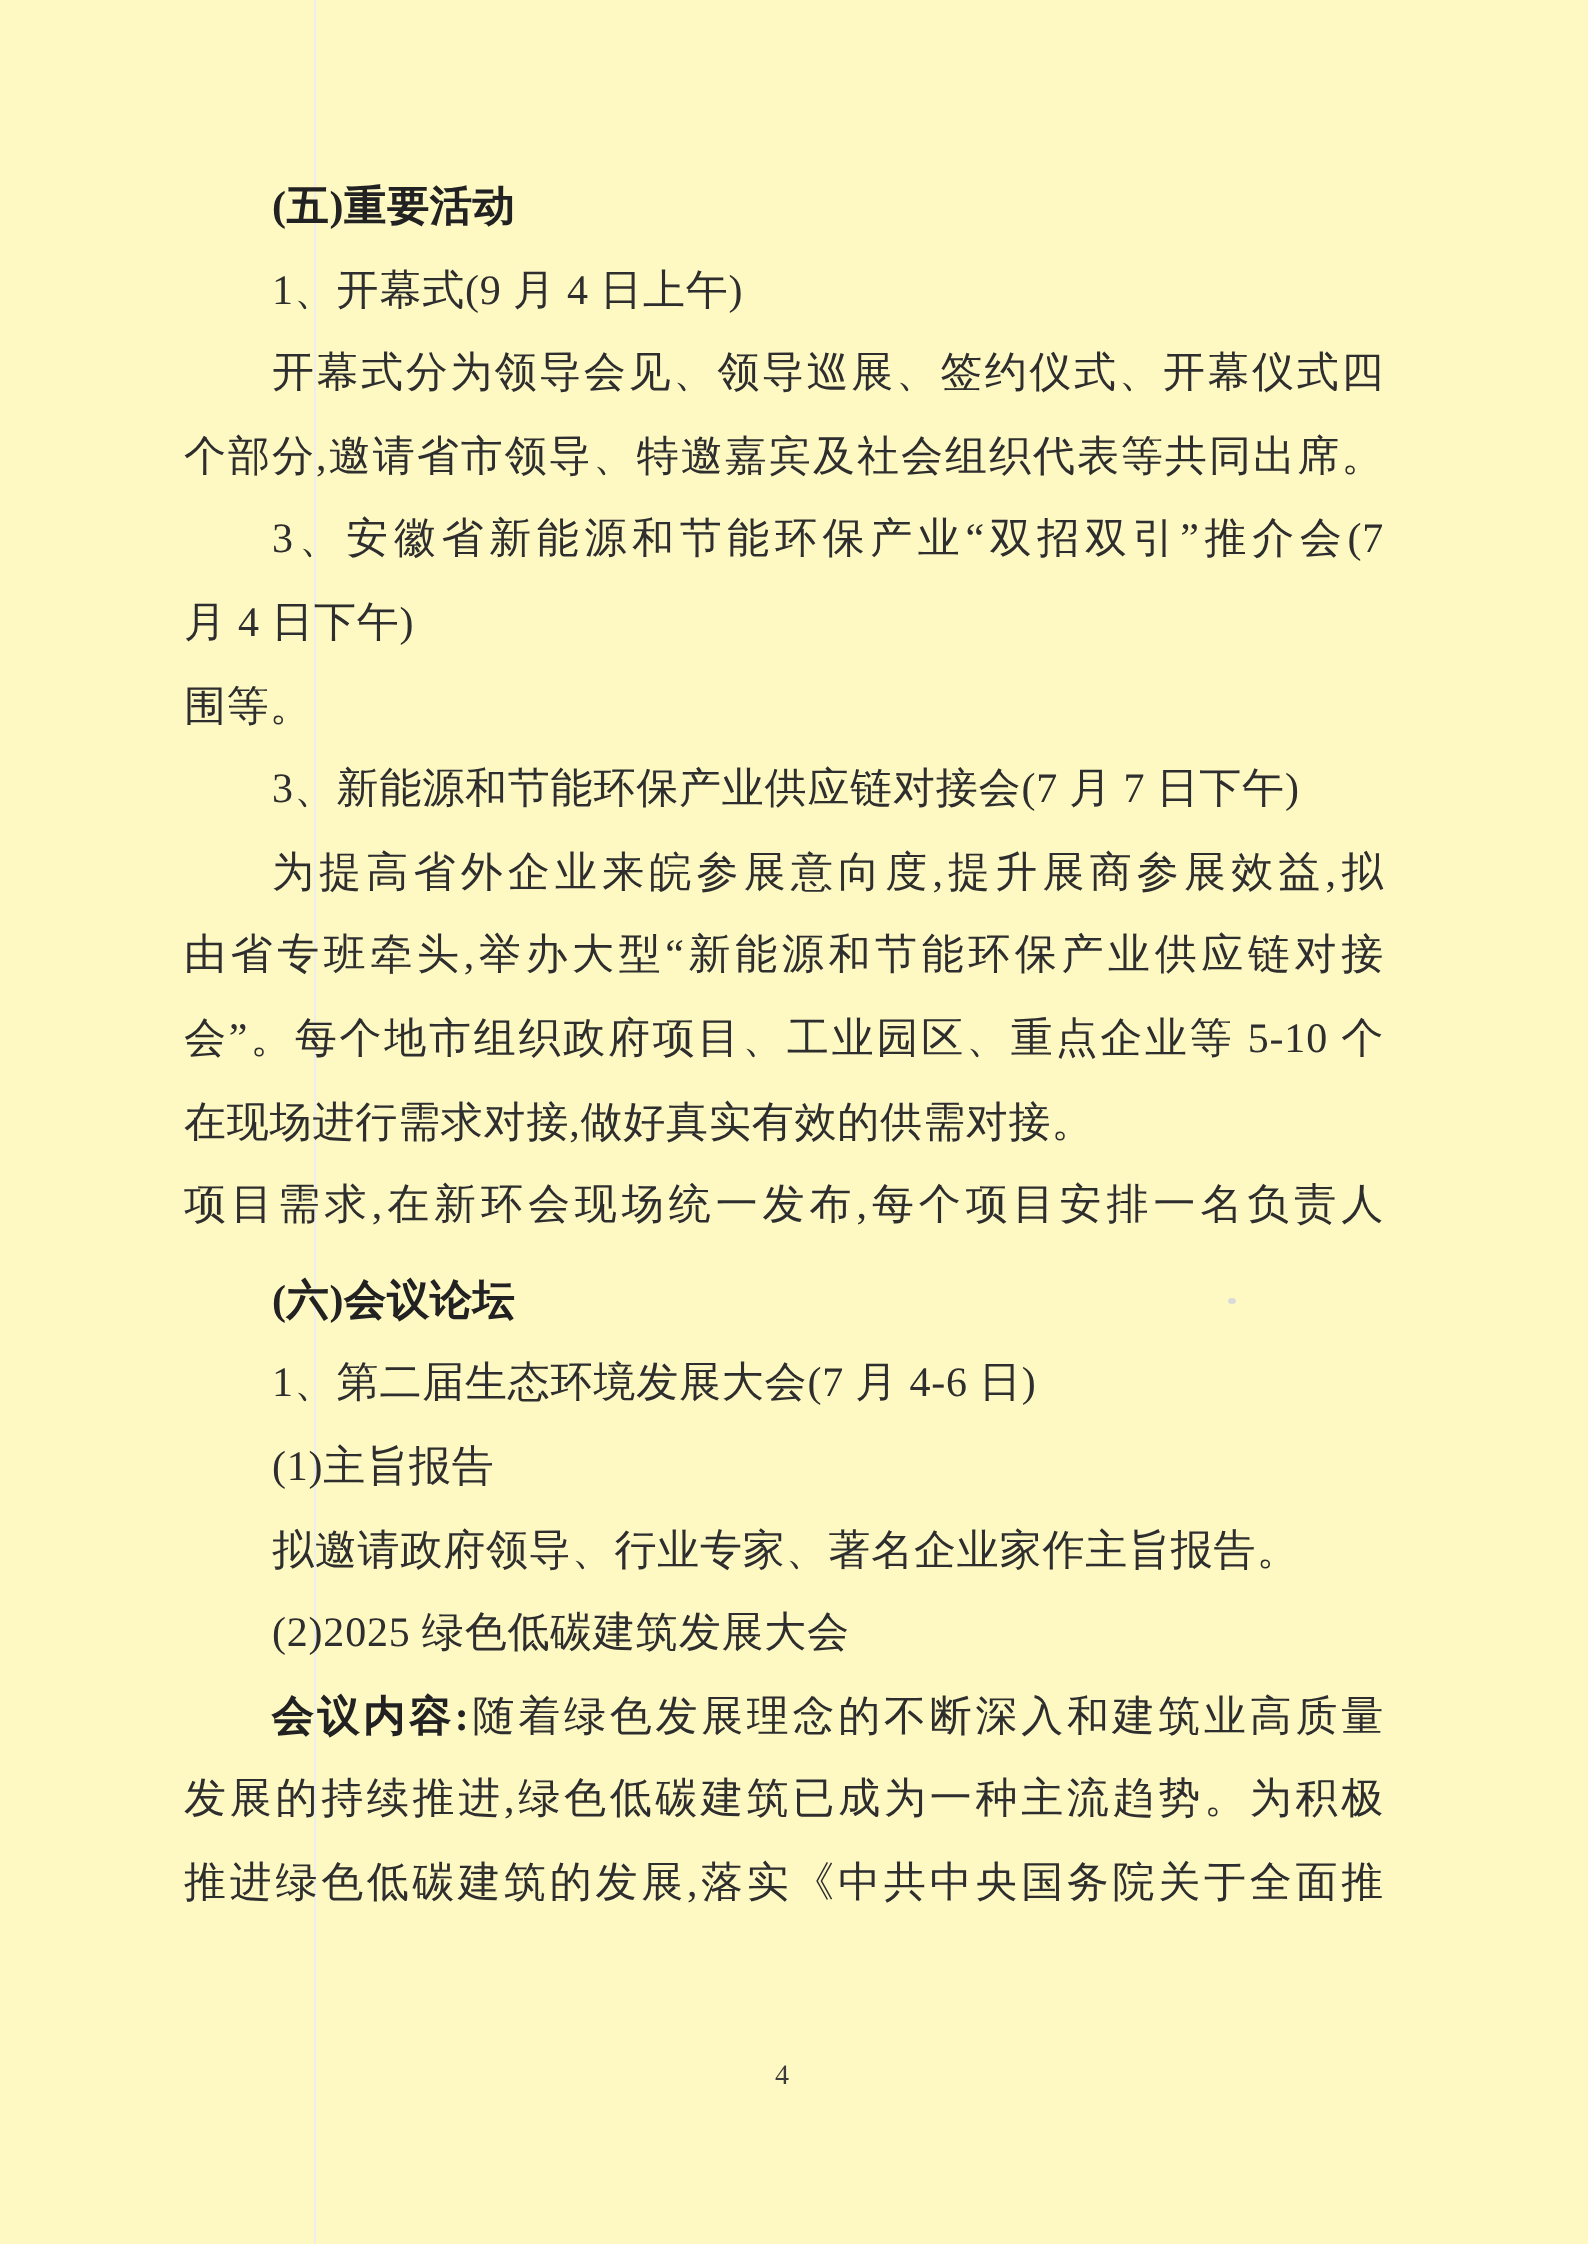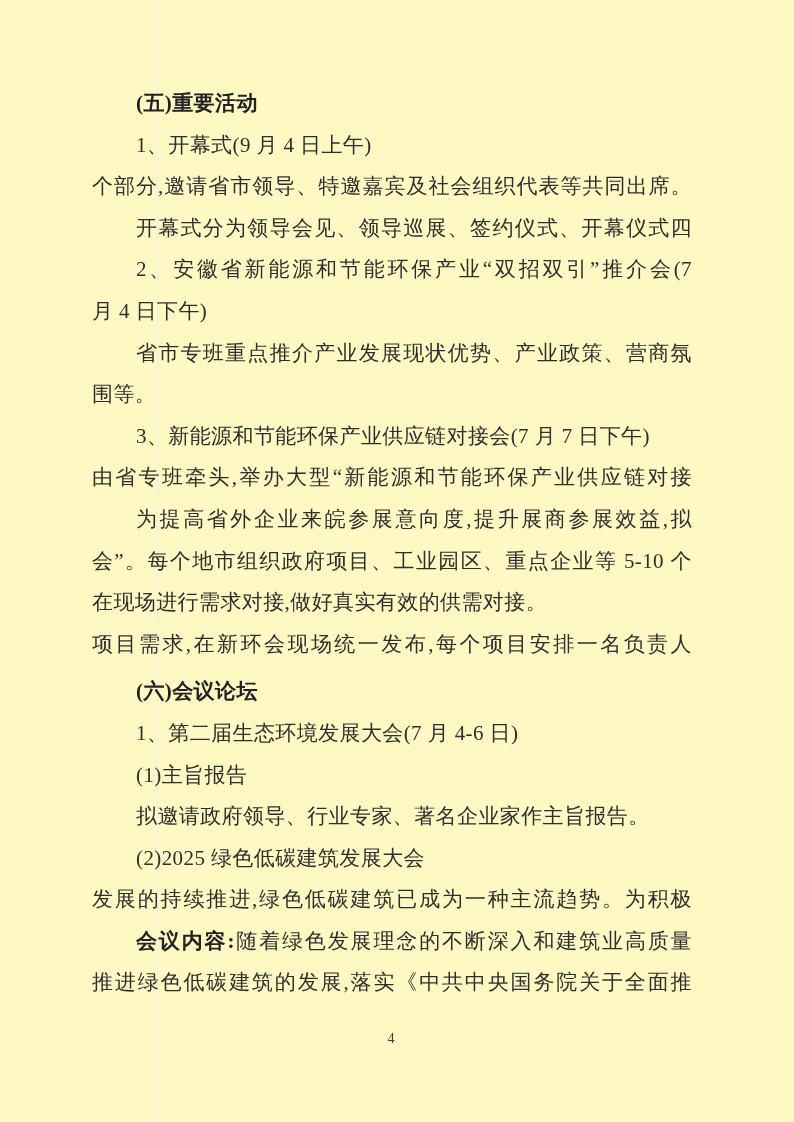--- a/index.html
+++ b/index.html
@@ -81,38 +81,37 @@
 </head>
 <body>
 
 <div class="page">
   <div class="crease"></div>
   <div class="speck"></div>
 
   <div class="content">
     <div class="ln ind bold">(五)重要活动</div>
     <div class="ln ind">1、开幕式(9 月 4 日上午)</div>
+    <div class="ln ind just">开幕式分为领导会见、领导巡展、签约仪式、开幕仪式四</div>
     <div class="ln just">个部分,邀请省市领导、特邀嘉宾及社会组织代表等共同出席。</div>
-    <div class="ln ind just">开幕式分为领导会见、领导巡展、签约仪式、开幕仪式四</div>
-    <div class="ln ind just">2、安徽省新能源和节能环保产业“双招双引”推介会(7</div>
+    <div class="ln ind just">3、安徽省新能源和节能环保产业“双招双引”推介会(7</div>
     <div class="ln">月 4 日下午)</div>
-    <div class="ln ind just">省市专班重点推介产业发展现状优势、产业政策、营商氛</div>
     <div class="ln">围等。</div>
     <div class="ln ind">3、新能源和节能环保产业供应链对接会(7 月 7 日下午)</div>
+    <div class="ln ind just">为提高省外企业来皖参展意向度,提升展商参展效益,拟</div>
     <div class="ln just">由省专班牵头,举办大型“新能源和节能环保产业供应链对接</div>
-    <div class="ln ind just">为提高省外企业来皖参展意向度,提升展商参展效益,拟</div>
     <div class="ln just">会”。每个地市组织政府项目、工业园区、重点企业等 5-10 个</div>
     <div class="ln">在现场进行需求对接,做好真实有效的供需对接。</div>
     <div class="ln just">项目需求,在新环会现场统一发布,每个项目安排一名负责人</div>
     <div class="ln ind bold gap">(六)会议论坛</div>
     <div class="ln ind">1、第二届生态环境发展大会(7 月 4-6 日)</div>
     <div class="ln ind">(1)主旨报告</div>
     <div class="ln ind">拟邀请政府领导、行业专家、著名企业家作主旨报告。</div>
     <div class="ln ind">(2)2025 绿色低碳建筑发展大会</div>
-    <div class="ln just">发展的持续推进,绿色低碳建筑已成为一种主流趋势。为积极</div>
     <div class="ln ind just">
       <span class="bold-prefix">会议内容:</span><span>随着绿色发展理念的不断深入和建筑业高质量</span>
     </div>
+    <div class="ln just">发展的持续推进,绿色低碳建筑已成为一种主流趋势。为积极</div>
     <div class="ln just">推进绿色低碳建筑的发展,落实《中共中央国务院关于全面推</div>
   </div>
 
   <div class="page-number">4</div>
 </div>
 
 </body></html>

